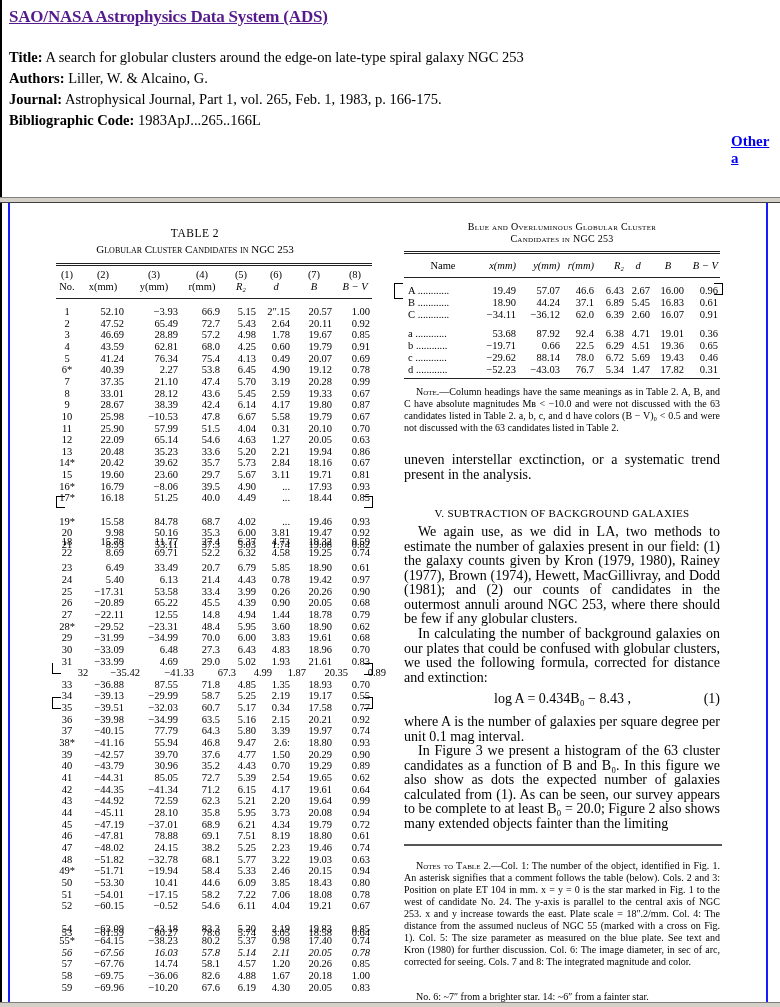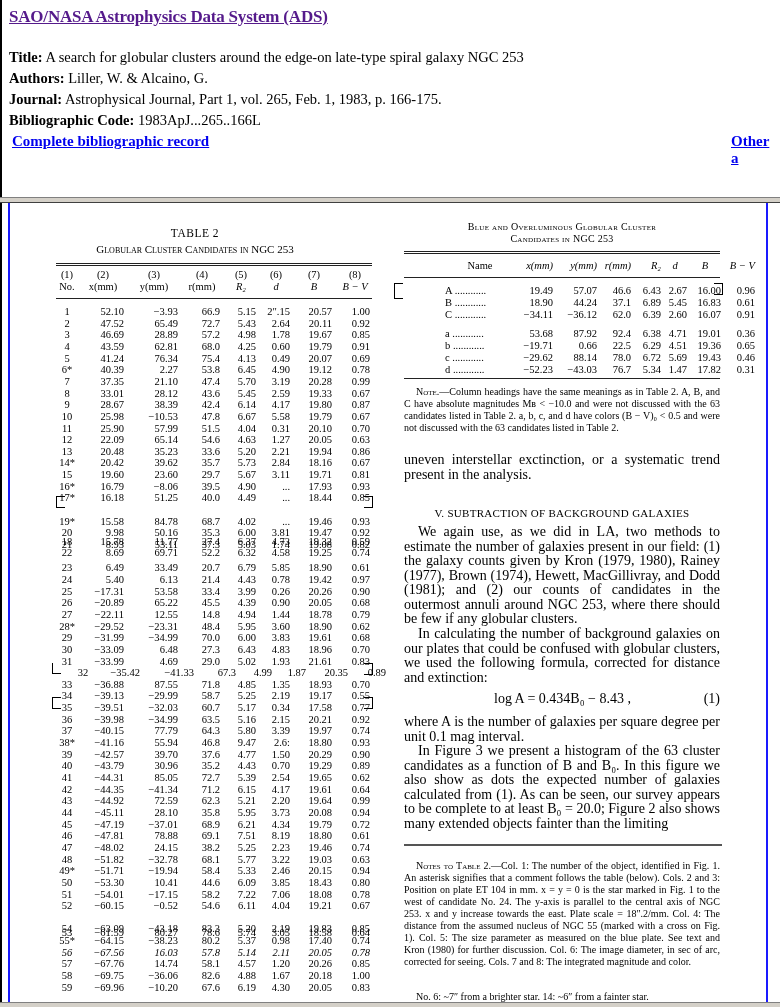--- a/index.html
+++ b/index.html
@@ -29,21 +29,21 @@
   .c4 { left:184px; width:36px; }
   .c5 { left:226px; width:30px; }
   .c6 { left:262px; width:28px; }
   .c7 { left:296px; width:36px; }
   .c8 { left:340px; width:30px; }
   .bracket { position:absolute; border:1px solid #000; width:8px; height:10px; }
 
   
   .rc { position:absolute; left:404px; width:316px; }
   .t3-cap { font-size:10px; text-align:center; letter-spacing:0.3px; }
-  .t3-row { position:absolute; left:404px; width:320px; height:12px; font-size:10.5px; line-height:12px;margin-left:37px; }
+  .t3-row { position:absolute; left:404px; width:320px; height:12px; font-size:10.5px; line-height:12px; }
   .t3-row span { position:absolute; white-space:nowrap; text-align:right; }
   .n0 { left:4px; width:70px; text-align:left !important; }
   .n1 { left:74px; width:38px; }
   .n2 { left:114px; width:42px; }
   .n3 { left:158px; width:32px; }
   .n4 { left:192px; width:28px; }
   .n5 { left:222px; width:24px; }
   .n6 { left:248px; width:32px; }
   .n7 { left:284px; width:30px; }
   .note-small { position:absolute; left:404px; width:316px; font-size:10px; line-height:12px; text-align:justify; }
@@ -55,21 +55,20 @@
 </head>
 <body>
 
 <div class="hdr">
   <div class="lframe"></div>
   <a class="ads-title">SAO/NASA Astrophysics Data System (ADS)</a>
   <div class="meta" style="top:47px"><b>Title:</b> <span>A search for globular clusters around the edge-on late-type spiral galaxy NGC 253</span></div>
   <div class="meta" style="top:68px"><b>Authors:</b> <span>Liller, W. &amp; Alcaino, G.</span></div>
   <div class="meta" style="top:89px"><b>Journal:</b> <span>Astrophysical Journal, Part 1, vol. 265, Feb. 1, 1983, p. 166-175.</span></div>
   <div class="meta" style="top:110px"><b>Bibliographic Code:</b> <span>1983ApJ...265..166L</span></div>
-  <a class="link-blue" style="left:12px;top:133px">Complete bibliographic record</a>
   <a class="link-blue" style="left:731px;top:133px">Other a</a>
 </div>
 
 <div class="sep"></div>
 
 <div class="page">
   <div class="pg-black-left"></div>
   <div class="pg-left-line"></div>
   <div class="pg-right-line"></div>
 

